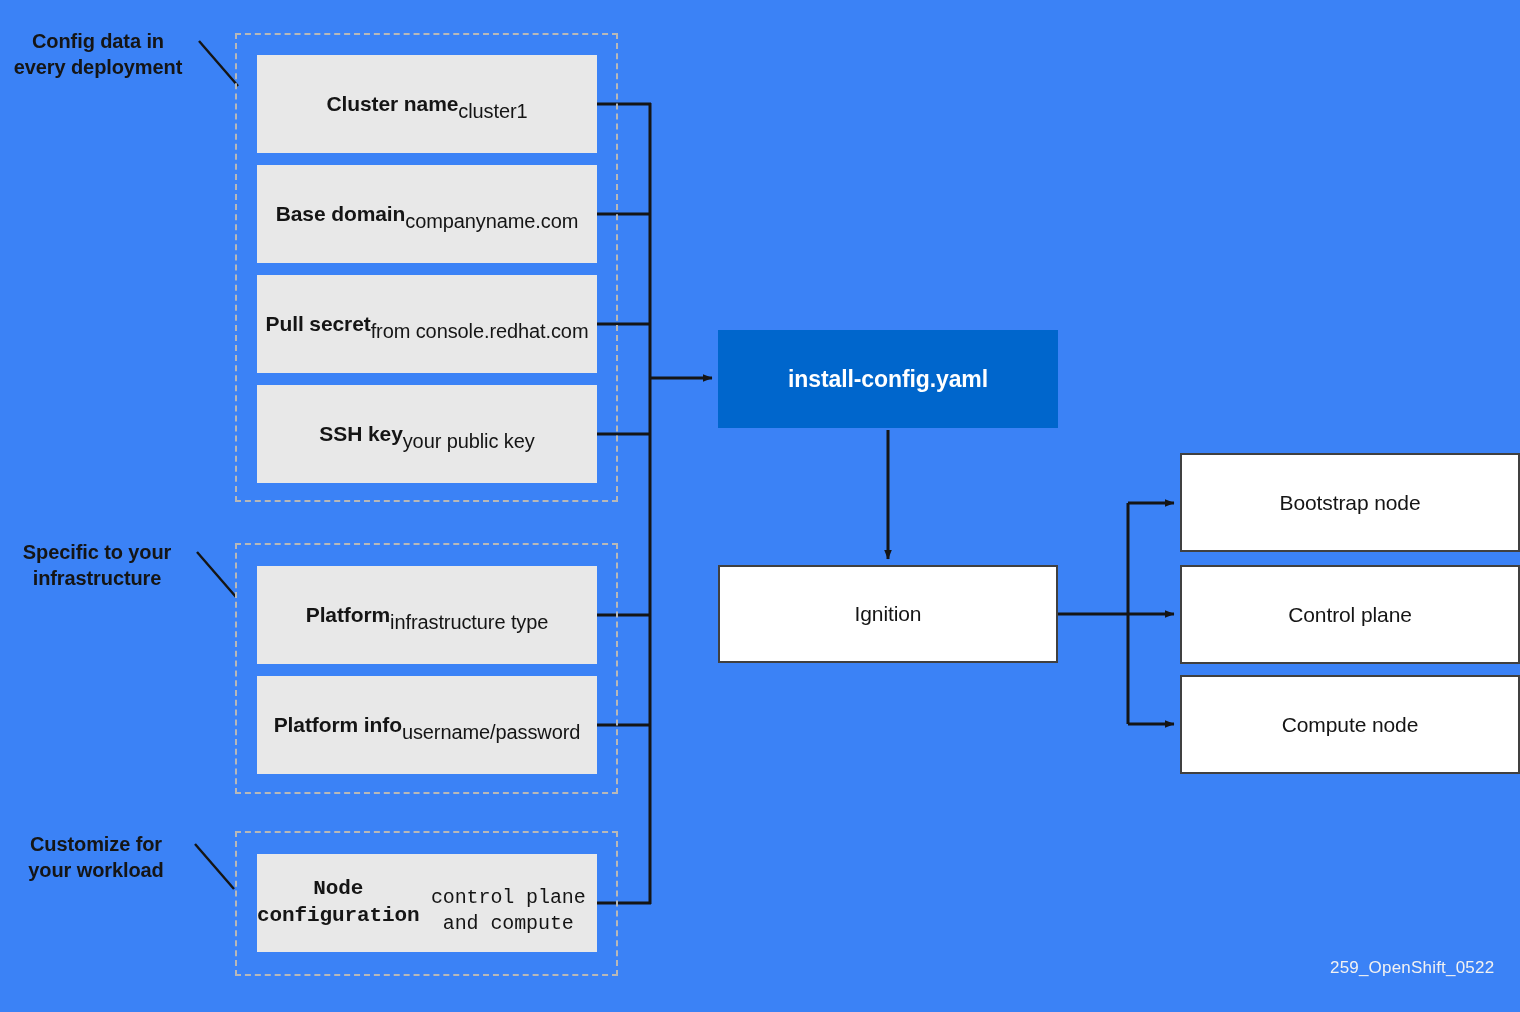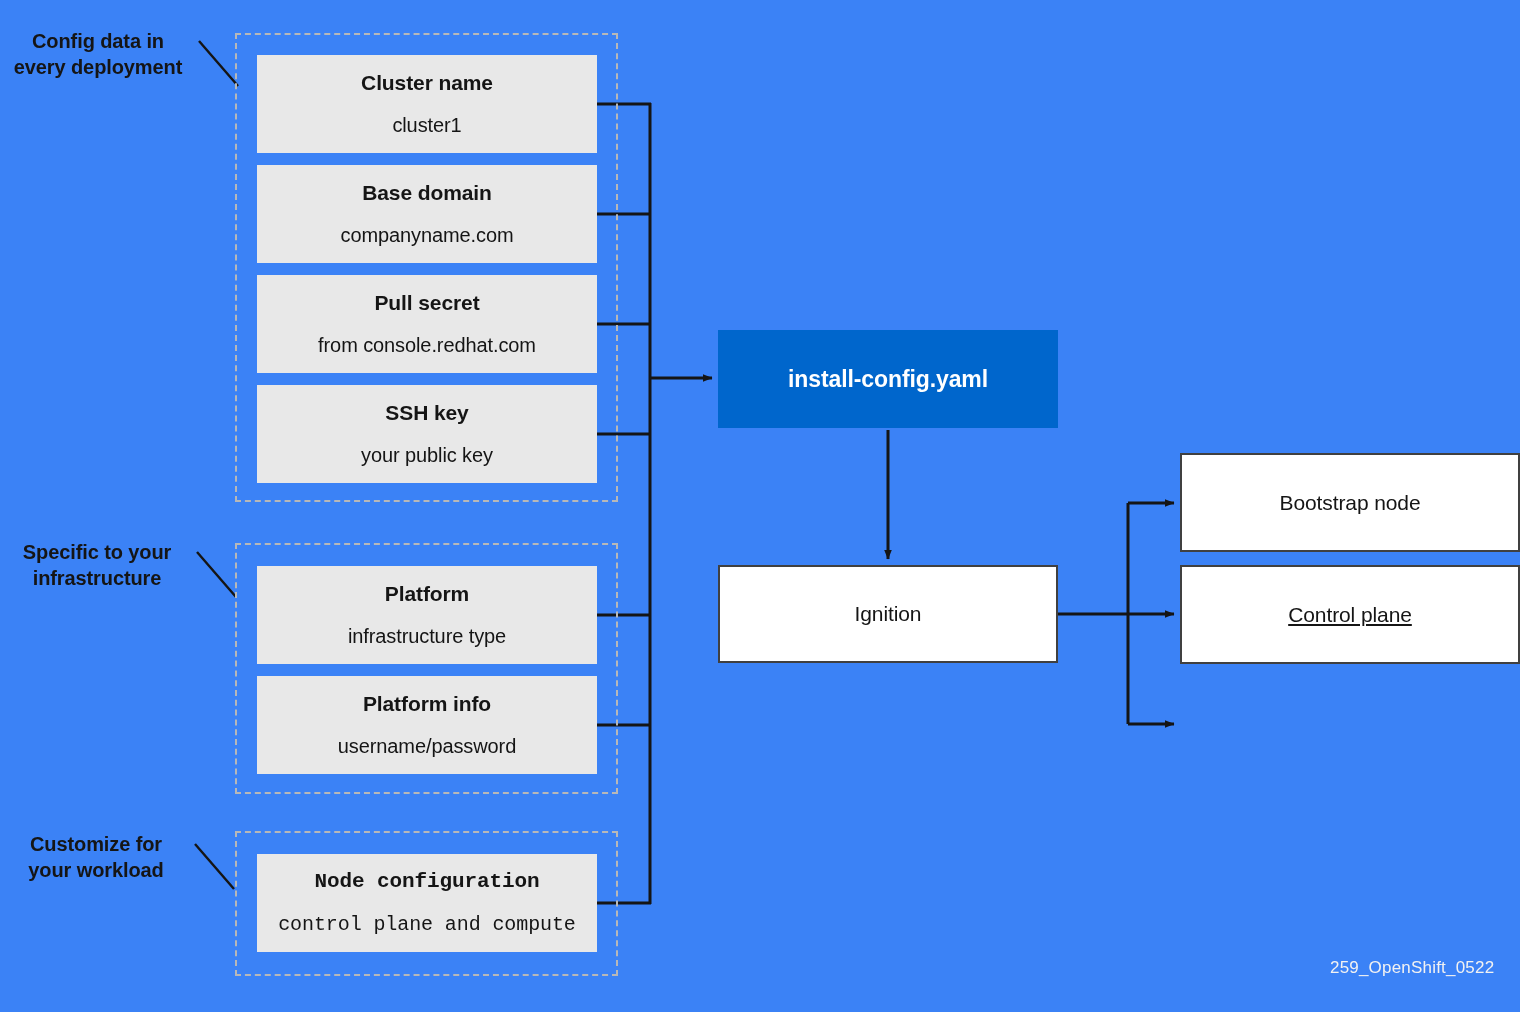--- a/index.html
+++ b/index.html
@@ -37,21 +37,21 @@
     box-sizing: border-box;
     background: transparent;
   }
 
   
   .card {
     position: absolute;
     background: #e8e8e8;
     box-sizing: border-box;
     display: flex;
-    flex-direction: column;
+    flex-direction: row;
     align-items: center;
     justify-content: center;
     text-align: center;
     line-height: 1.28;
   }
   .card-title {
     font-weight: bold;
     font-size: 21px;
     color: #151515;
     letter-spacing: -0.1px;
@@ -212,20 +212,23 @@
   </div>
 
   <div class="box-outline" style="left:718px; top:565px; width:340px; height:98px;">
     <span>Ignition</span>
   </div>
 
   <div class="box-outline" style="left:1180px; top:453px; width:340px; height:99px;">
     <span>Bootstrap node</span>
   </div>
 
-  <div class="box-outline" style="left:1180px; top:565px; width:340px; height:99px;text-decoration:underline;">
+  <div class="box-outline" style="left:1180px; top:565px; width:340px; height:99px;">
     <span>Control plane</span>
   </div>
 
+  <div class="box-outline" style="left:1180px; top:675px; width:340px; height:99px;">
+    <span>Compute node</span>
+  </div>
 
   <div class="watermark" style="left:1330px; top:958px;">259_OpenShift_0522</div>
 
 </div>
 
 </body></html>

